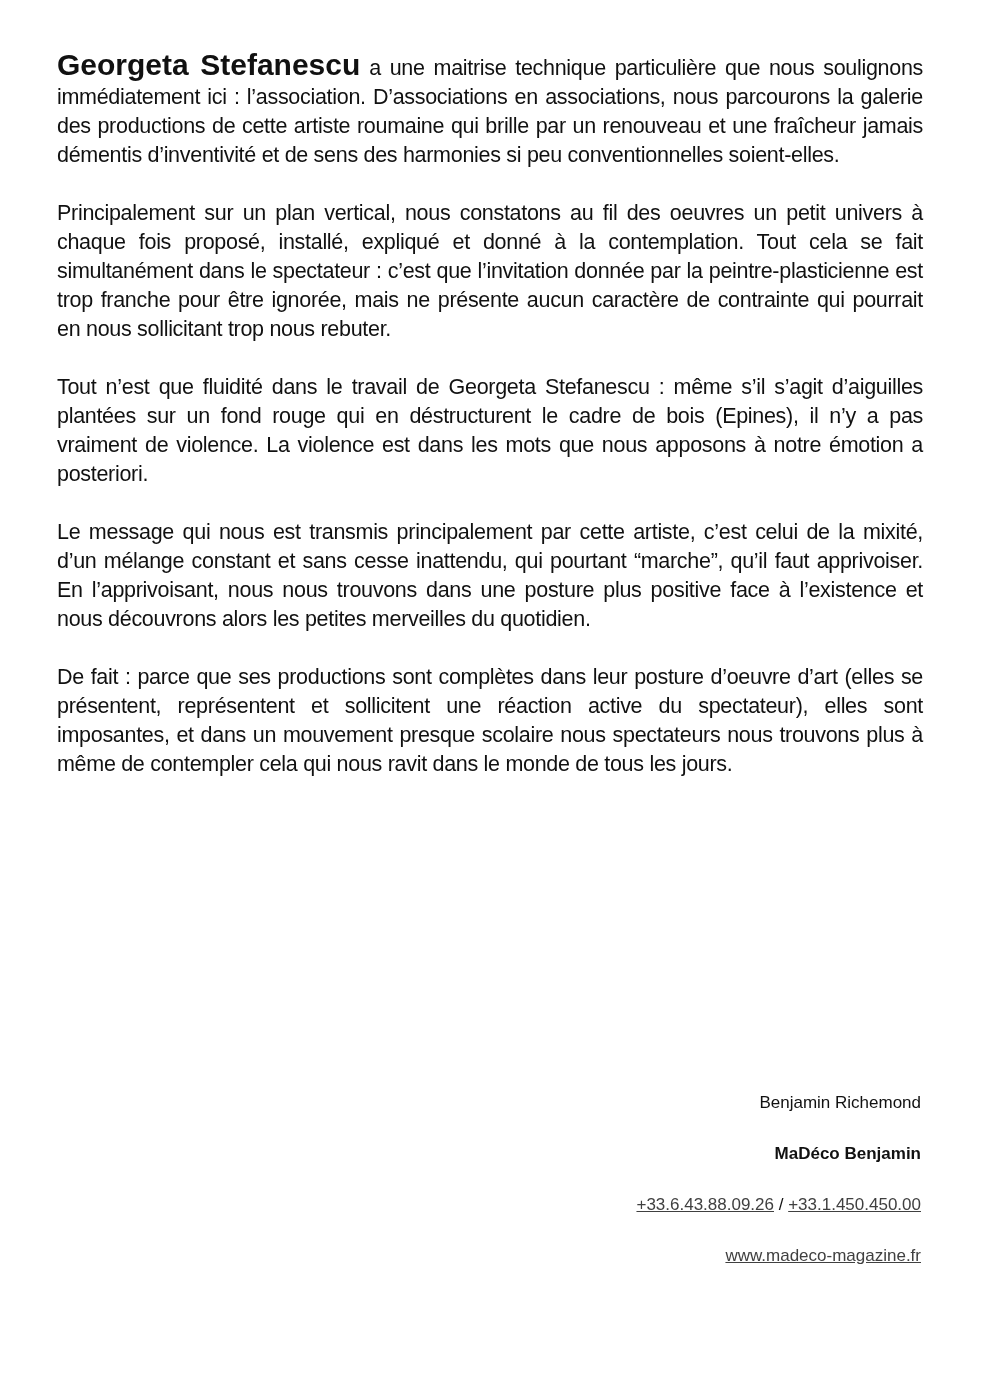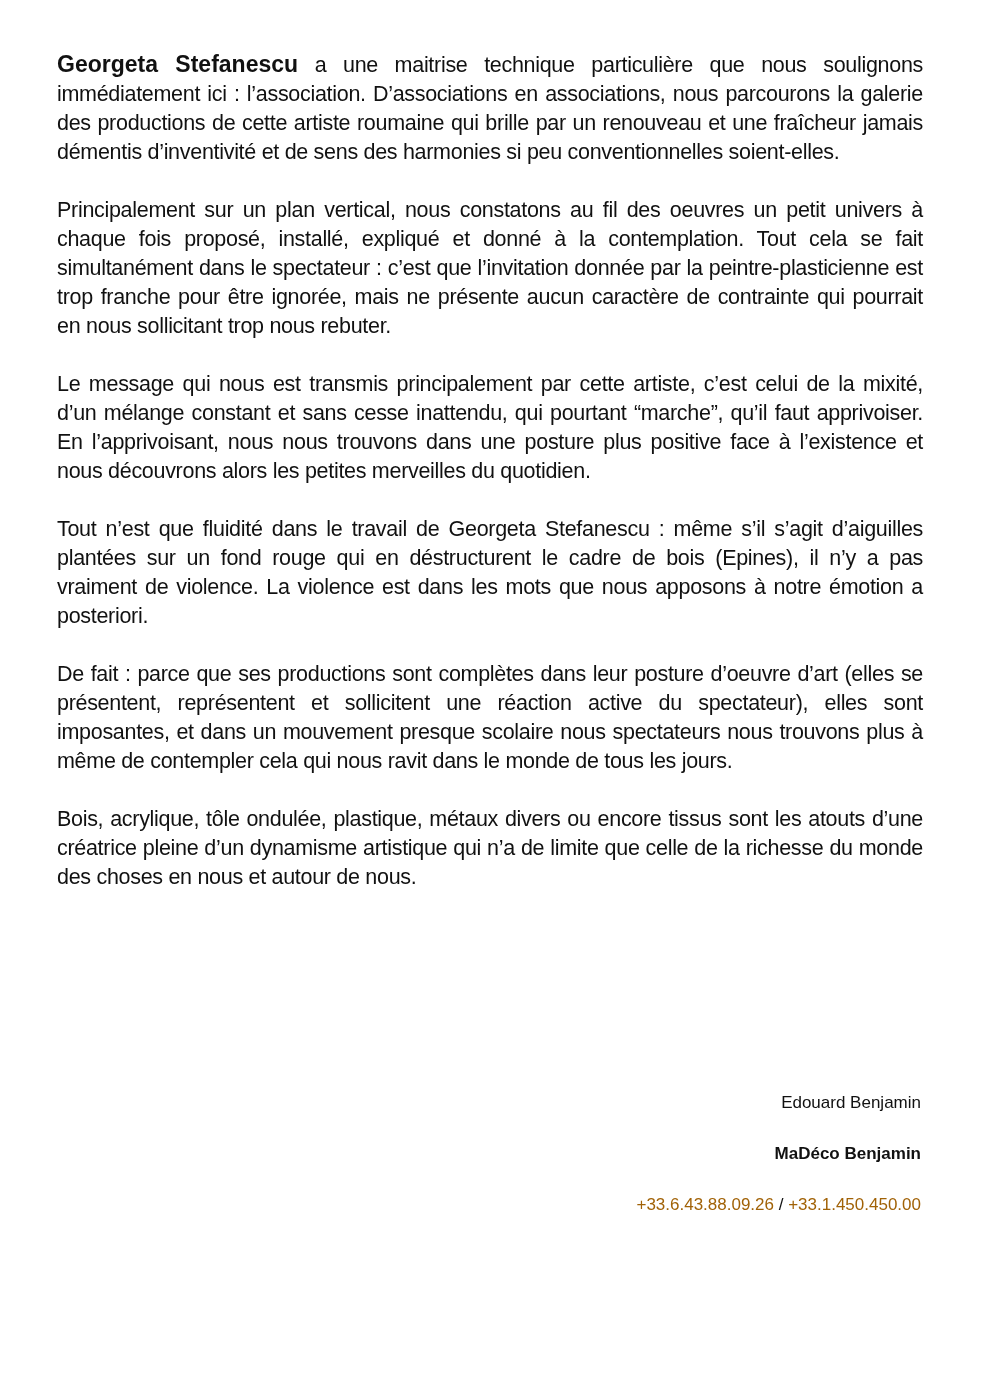--- a/index.html
+++ b/index.html
@@ -10,38 +10,38 @@
     }
     .article {
       position: absolute; left: 57px; top: 50px; width: 866px;
     }
     .para {
       font-size: 21.5px; line-height: 29px; text-align: justify;
       margin: 0 0 29px 0;
       letter-spacing: -0.3px;
       font-stretch: condensed;
     }
-    .para .lead { font-weight: bold; font-size: 23px; letter-spacing: 0; }
+    .para .lead { font-weight: bold; font-size: 30px; letter-spacing: 0; }
     .signature {
       position: absolute; right: 61px; top: 1093px; text-align: right;
       font-size: 17px; line-height: 20px;
     }
     .sig-line { margin: 0 0 31px 0; }
     .sig-bold { font-weight: bold; }
-    .link { color: #a16207; }
+    .link { color: #404040; text-decoration: underline; }
   </style>
 </head>
 <body>
 
 <div class="article">
   <p class="para"><span class="lead">Georgeta Stefanescu</span><span> a une maitrise technique particulière que nous soulignons immédiatement ici : l’association. D’associations en associations, nous parcourons la galerie des productions de cette artiste roumaine qui brille par un renouveau et une fraîcheur jamais démentis d’inventivité et de sens des harmonies si peu conventionnelles soient-elles.</span></p>
   <p class="para">Principalement sur un plan vertical, nous constatons au fil des oeuvres un petit univers à chaque fois proposé, installé, expliqué et donné à la contemplation. Tout cela se fait simultanément dans le spectateur : c’est que l’invitation donnée par la peintre-plasticienne est trop franche pour être ignorée, mais ne présente aucun caractère de contrainte qui pourrait en nous sollicitant trop nous rebuter.</p>
+  <p class="para">Tout n’est que fluidité dans le travail de Georgeta Stefanescu : même s’il s’agit d’aiguilles plantées sur un fond rouge qui en déstructurent le cadre de bois (Epines), il n’y a pas vraiment de violence. La violence est dans les mots que nous apposons à notre émotion a posteriori.</p>
   <p class="para">Le message qui nous est transmis principalement par cette artiste, c’est celui de la mixité, d’un mélange constant et sans cesse inattendu, qui pourtant “marche”, qu’il faut apprivoiser. En l’apprivoisant, nous nous trouvons dans une posture plus positive face à l’existence et nous découvrons alors les petites merveilles du quotidien.</p>
-  <p class="para">Tout n’est que fluidité dans le travail de Georgeta Stefanescu : même s’il s’agit d’aiguilles plantées sur un fond rouge qui en déstructurent le cadre de bois (Epines), il n’y a pas vraiment de violence. La violence est dans les mots que nous apposons à notre émotion a posteriori.</p>
   <p class="para">De fait : parce que ses productions sont complètes dans leur posture d’oeuvre d’art (elles se présentent, représentent et sollicitent une réaction active du spectateur), elles sont imposantes, et dans un mouvement presque scolaire nous spectateurs nous trouvons plus à même de contempler cela qui nous ravit dans le monde de tous les jours.</p>
-  <p class="para">Bois, acrylique, tôle ondulée, plastique, métaux divers ou encore tissus sont les atouts d’une créatrice pleine d’un dynamisme artistique qui n’a de limite que celle de la richesse du monde des choses en nous et autour de nous.</p>
 </div>
 
 <div class="signature">
-  <div class="sig-line">Edouard Benjamin</div>
+  <div class="sig-line">Benjamin Richemond</div>
   <div class="sig-line sig-bold">MaDéco Benjamin</div>
   <div class="sig-line"><a class="link">+33.6.43.88.09.26</a><span> / </span><a class="link">+33.1.450.450.00</a></div>
+  <div class="sig-line"><a class="link">www.madeco-magazine.fr</a></div>
 </div>
 
 </body></html>

